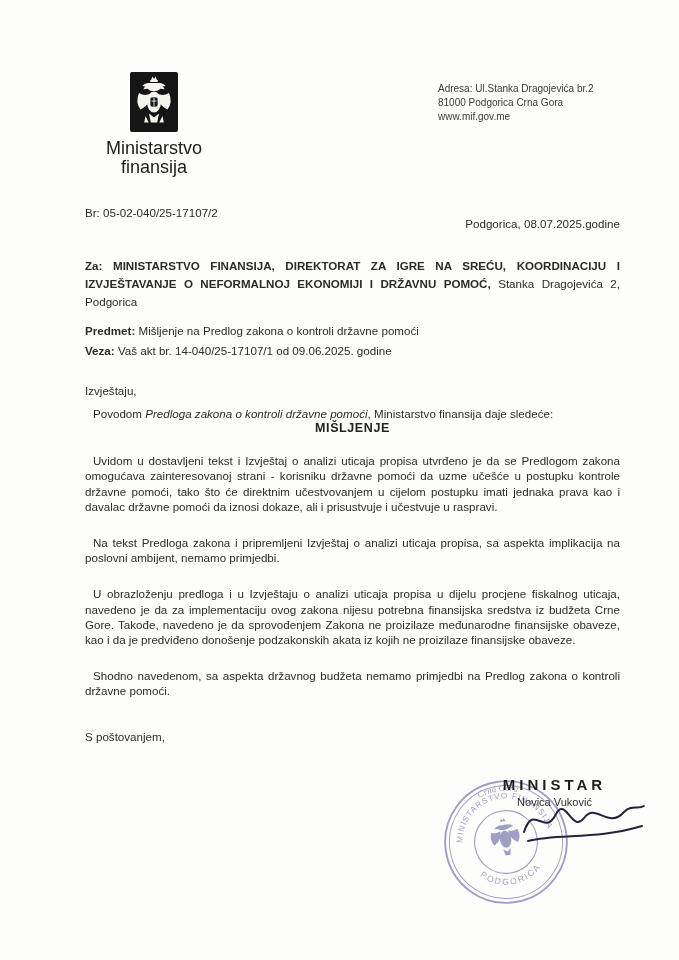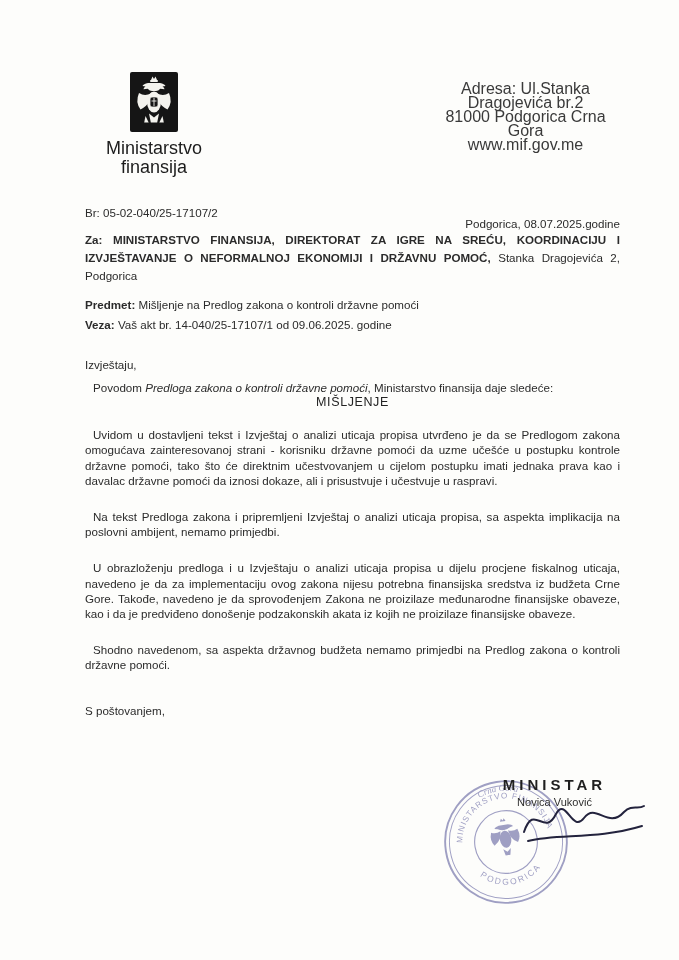--- a/index.html
+++ b/index.html
@@ -8,32 +8,32 @@
     position:relative; width:679px; height:960px; margin:0 auto;
     background:#fdfdfb; color:#2b2b2b;
     font-family:"Liberation Sans", sans-serif;
     overflow:hidden;
     box-shadow:0 0 6px rgba(0,0,0,.15);
   }
   
   .arms-block { position:absolute; top:72px; left:102px; width:104px; text-align:center; }
   .coat-svg { display:block; margin:0 auto; }
   .ministry-name { margin-top:7px; font-size:18px; line-height:19px; color:#1c1c1c; }
-  .address-block { position:absolute; top:82px; left:438px; width:175px; text-align:center;
-                   font-size:16px; line-height:14px; color:#3a3a3a; }
+  .address-block { position:absolute; top:82px; left:438px; width:175px; 
+                   font-size:10px; line-height:14px; color:#3a3a3a; }
   
   .content { position:absolute; top:205px; left:85px; width:535px; font-size:11.6px; line-height:15.2px; }
-  .ref-row { display:flex; justify-content:space-between; }
+  .ref-row { display:flex; justify-content:space-between; margin-bottom:26px; }
   .ref-date { margin-top:11px;text-align:center; }
   .recipient { text-align:justify; line-height:18px; margin-bottom:12px; }
   .meta-line { margin-bottom:5px; text-align:justify; }
   .label-bold { font-weight:bold; }
   .salutation { margin:24px 0 8px; }
   .intro { text-indent:8px; }
-  .misljenje { text-align:center; font-size:12.5px; font-weight:normal; letter-spacing:.6px; margin:0 0 17px; color:#222; }
+  .misljenje { text-align:center; font-size:12.5px; font-weight:bold; letter-spacing:.6px; margin:0 0 17px; color:#222; }
   p.block { text-align:justify; margin-bottom:21px; text-indent:8px; }
   .closing { margin-top:30px; }
   
   .signature-area { position:absolute; top:776px; left:452px; width:205px; text-align:center; z-index:2; }
   .minister-title { font-weight:bold; font-size:15px; letter-spacing:4px; color:#1f1f1f; }
   .minister-name { font-size:11px; margin-top:3px; color:#2e2e2e; }
   .stamp { position:absolute; top:766px; left:430px; transform:rotate(-9deg); opacity:.78; z-index:1; }
   .signature-svg { position:absolute; top:794px; left:520px; z-index:3; }
 </style>
 </head>

